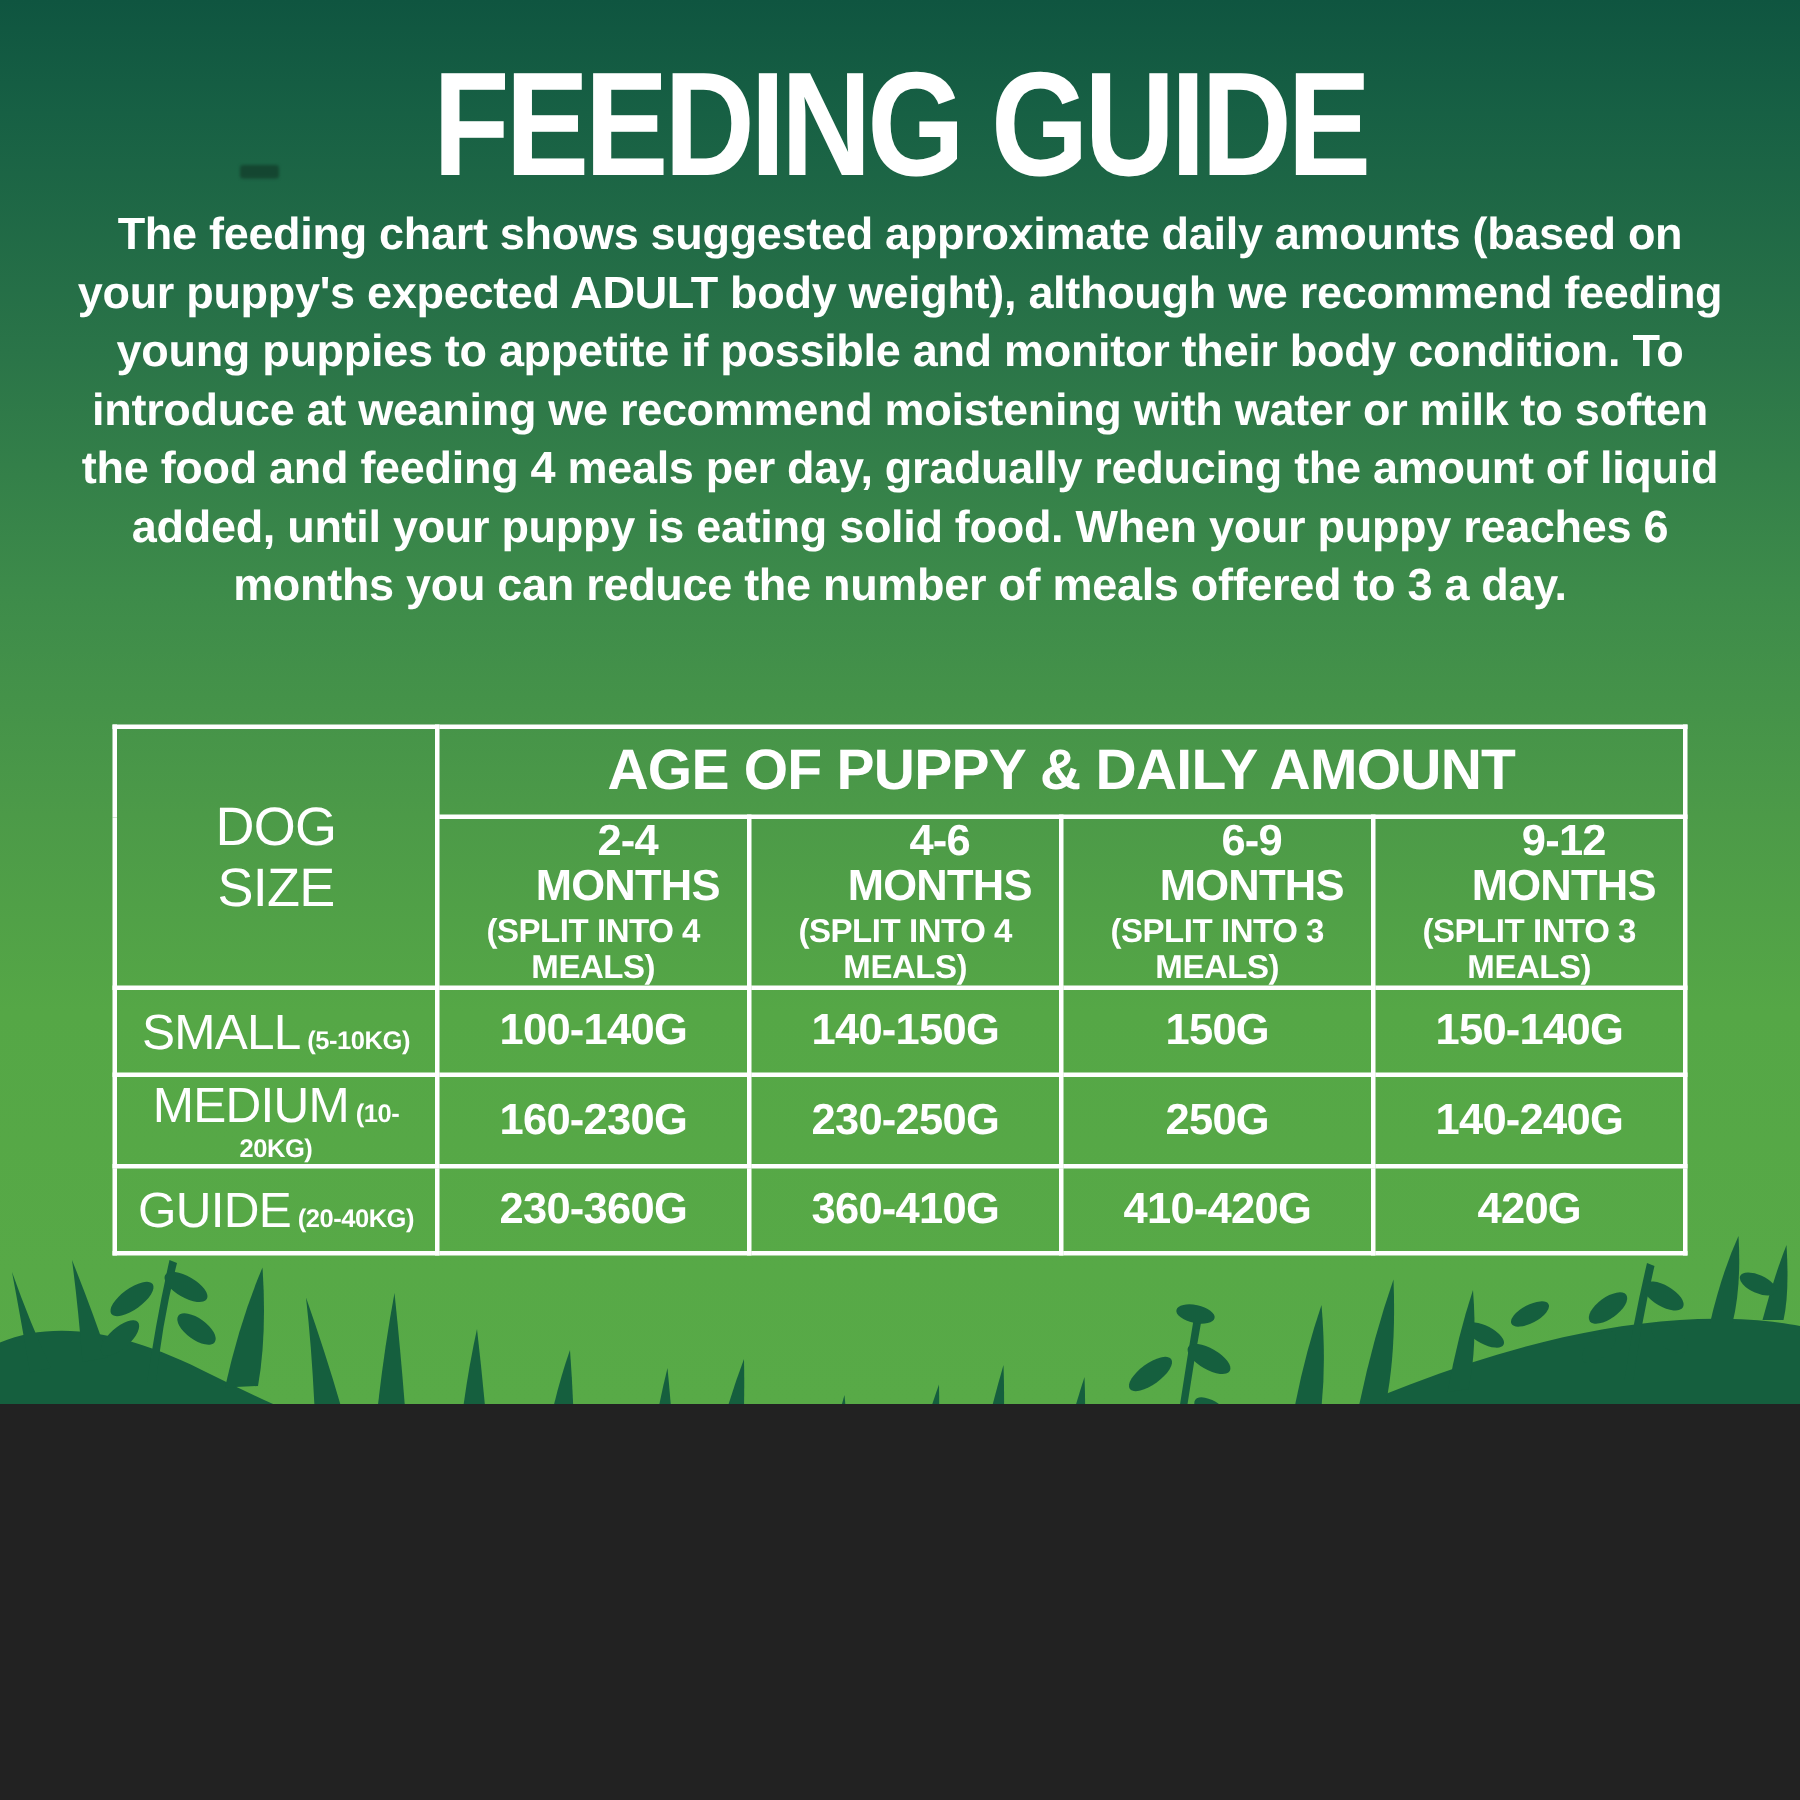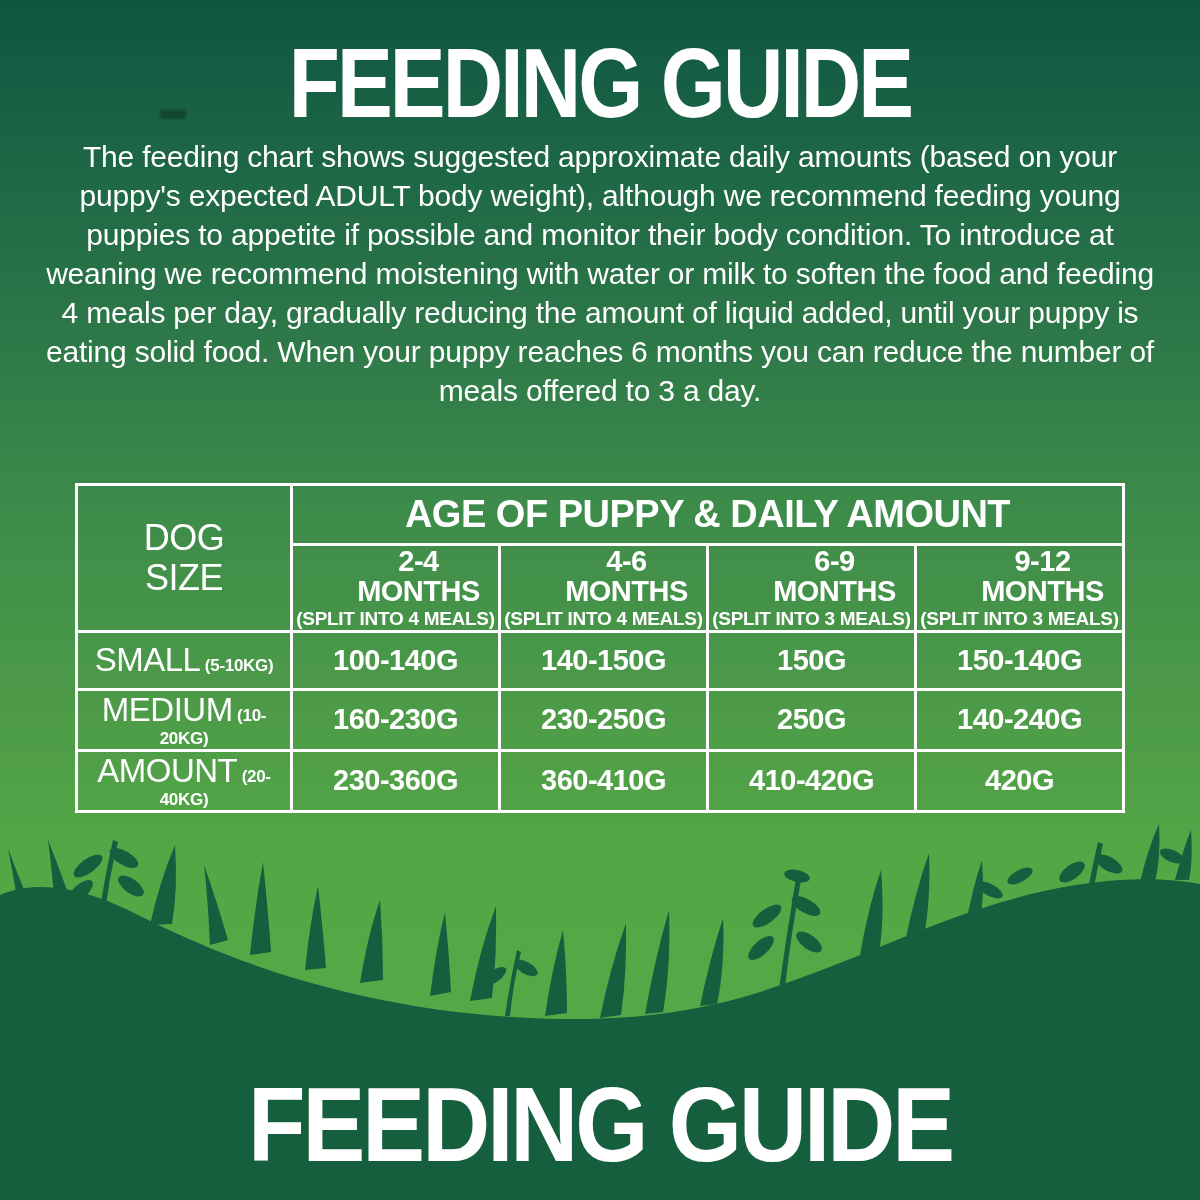--- a/index.html
+++ b/index.html
@@ -1,18 +1,18 @@
 <!DOCTYPE html>
 <html><head>
 <meta charset="utf-8">
 <style>
   html,body{margin:0;padding:0;background:#222;}
   .poster{
     position:relative;
-    width:1200px;height:1200px;
+    width:1200px;height:936px;
     overflow:hidden;
     font-family:"Liberation Sans","DejaVu Sans",sans-serif;
     color:#fff;
     background:linear-gradient(180deg,
       #0f5540 0%, #176044 8%, #2a7448 25%,
       #3d8b4a 42%, #4c9a48 58%, #55a746 72%, #58aa47 100%);
   }
   
   .title-top{
     position:absolute;top:34px;left:0;width:100%;
@@ -24,21 +24,21 @@
   .title-bottom{
     position:absolute;top:1072px;left:0;width:100%;
     text-align:center;font-size:96px;font-weight:bold;
     letter-spacing:-3px;line-height:1;
     transform:scale(.98,1.10);transform-origin:center top;
     white-space:nowrap;margin:0;z-index:3;
   }
   
   .intro{
     position:absolute;top:137px;left:45px;right:45px;
-    text-align:center;font-size:30px;font-weight:normal;
+    text-align:center;font-size:30px;font-weight:bold;
     line-height:39px;letter-spacing:-0.2px;margin:0;
   }
   
   .tiny-print{
     position:absolute;left:160px;top:110px;width:26px;height:9px;
     background:rgba(15,45,32,.55);filter:blur(1px);border-radius:2px;
   }
   
   table.feeding{
     position:absolute;left:75px;top:483px;width:1050px;height:318px;
@@ -49,21 +49,21 @@
     color:#fff;padding:0;background:transparent;
   }
   table.feeding col.c-size{width:215px;}
   tr.r-group{height:60px;}
   tr.r-cols{height:84px;}
   tr.r-data{height:58px;}
   .group-header{font-size:38px;font-weight:bold;letter-spacing:-0.5px;}
   .corner{font-size:36px;font-weight:normal;line-height:1.12;letter-spacing:-0.5px;}
   .corner span{display:block;}
   .col-label{font-size:29px;font-weight:bold;letter-spacing:-0.5px;line-height:1.05;margin-left:46px;}
-  .col-sub{font-size:19px;font-weight:bold;letter-spacing:-0.3px;line-height:1.1;margin-top:2px;}
+  .col-sub{font-size:22px;font-weight:bold;letter-spacing:-0.3px;line-height:1.1;margin-top:2px;}
   .size-name{font-size:33px;font-weight:normal;letter-spacing:-0.5px;}
   .size-weight{font-size:17px;font-weight:bold;letter-spacing:-0.3px;}
   td.val{font-size:29px;font-weight:bold;letter-spacing:-0.5px;}
   
   .grass-wrap{position:absolute;left:0;top:820px;width:1200px;height:380px;z-index:2;}
   .grass-wrap svg{display:block;}
 </style>
 </head>
 <body>
 
@@ -124,21 +124,21 @@
         <span class="size-name">MEDIUM</span>
         <span class="size-weight">(10-20KG)</span>
       </th>
       <td class="val">160-230G</td>
       <td class="val">230-250G</td>
       <td class="val">250G</td>
       <td class="val">140-240G</td>
     </tr>
     <tr class="r-data">
       <th>
-        <span class="size-name">AMOUNT</span>
+        <span class="size-name">GUIDE</span>
         <span class="size-weight">(20-40KG)</span>
       </th>
       <td class="val">230-360G</td>
       <td class="val">360-410G</td>
       <td class="val">410-420G</td>
       <td class="val">420G</td>
     </tr>
   </tbody>
     </table>
 

